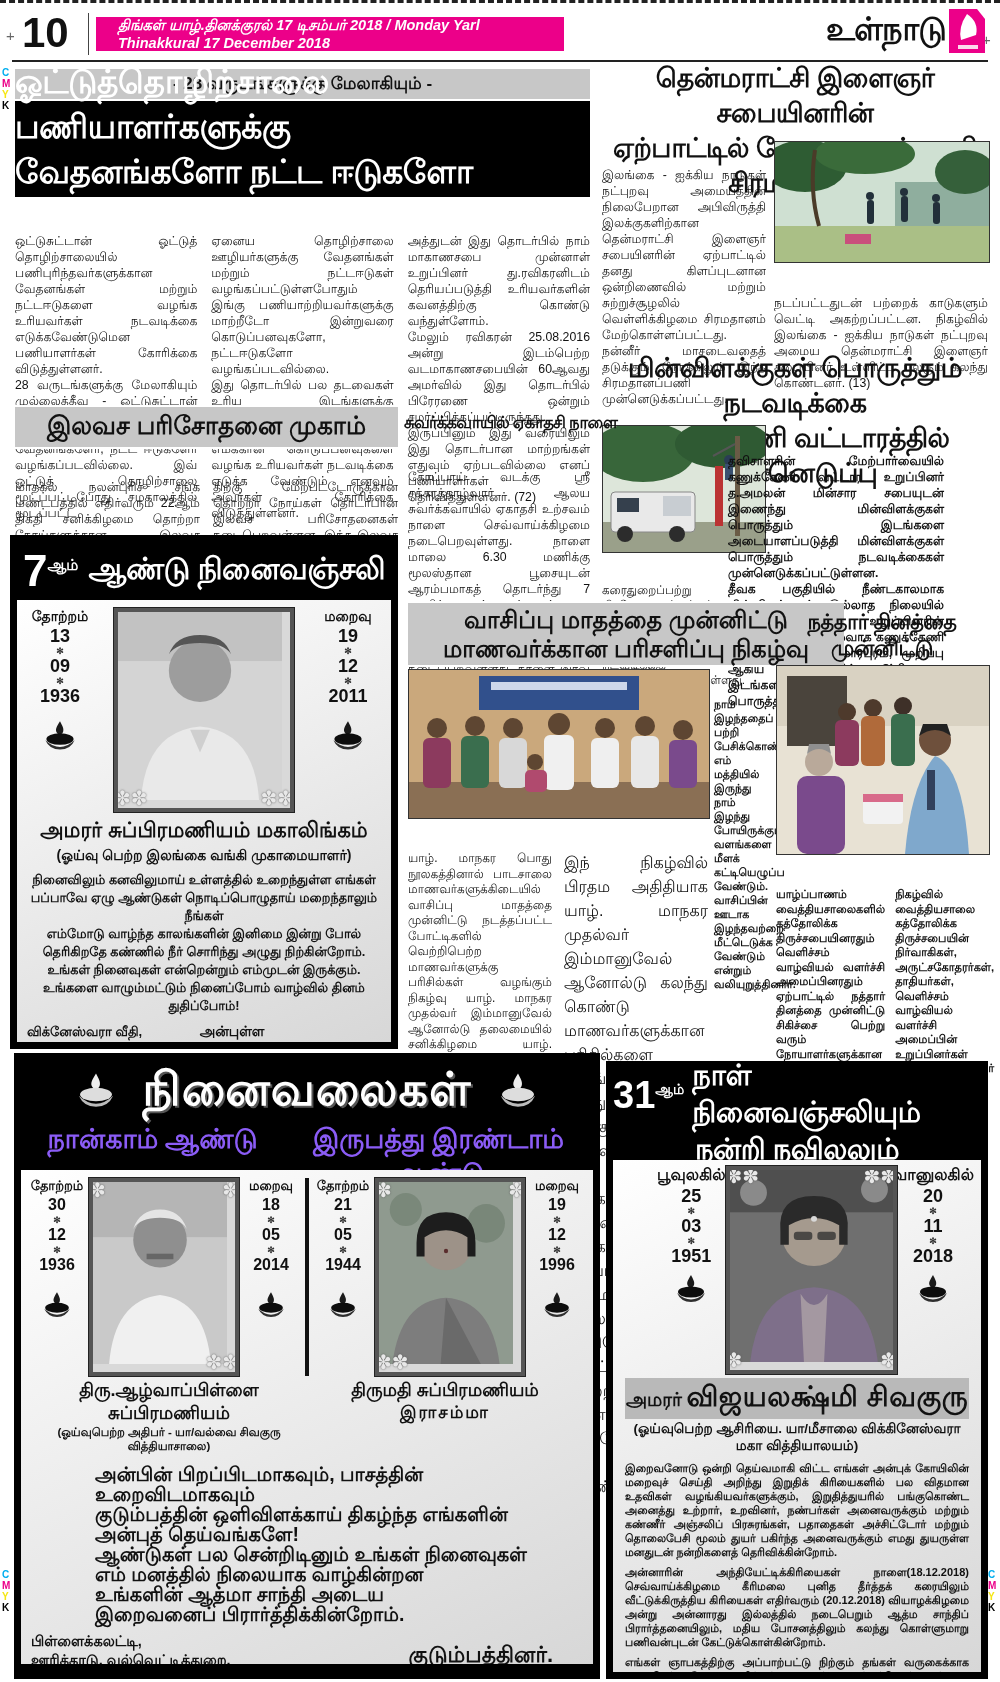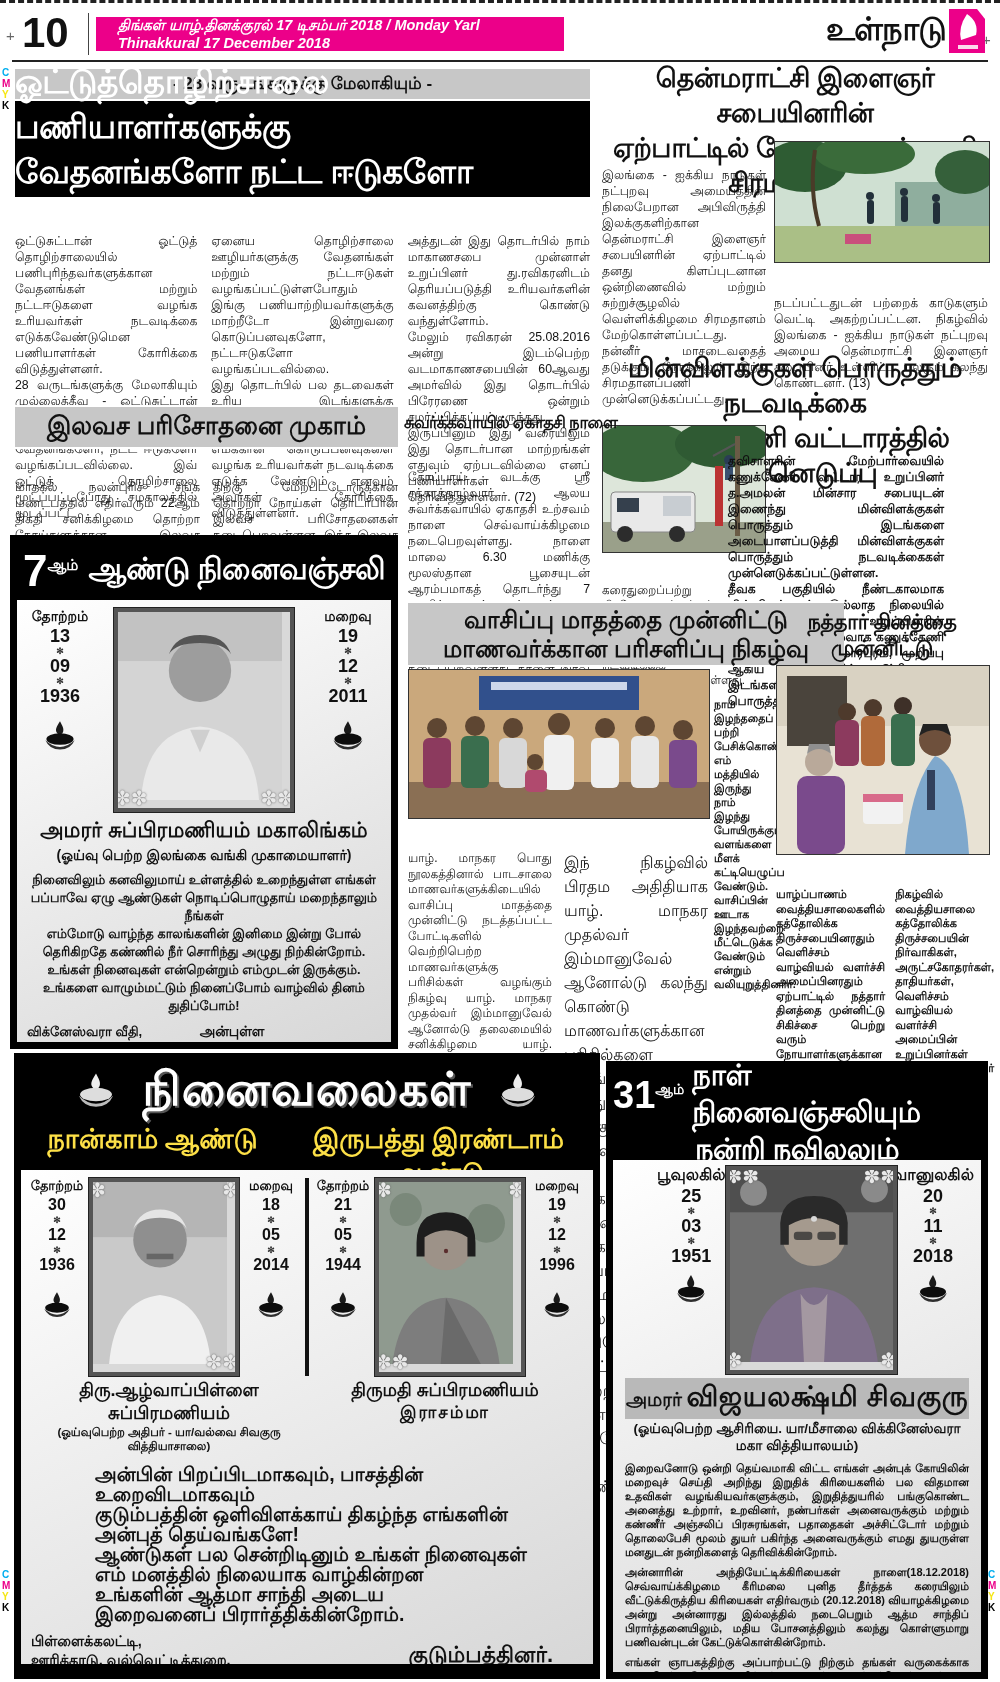--- a/index.html
+++ b/index.html
@@ -303,21 +303,21 @@
         <ellipse cx="22" cy="18" rx="13" ry="5.5" fill="#ddd"></ellipse>
         <path d="M8 19q14 13 28 0q-4 9-14 9t-14-9z" fill="#bbb"></path>
       </svg>
       <span class="b" style="font-size:46px;letter-spacing:1px;text-shadow:2px 2px 0 #555;">நினைவலைகள்</span>
       <svg class="lamp" width="54" height="40" viewBox="0 0 44 32">
         <path d="M22 1c-3 5-5 8-3 11c1.5 2.5 5 2 6-1c1-3-1-6-3-10z" fill="#eee"></path>
         <ellipse cx="22" cy="18" rx="13" ry="5.5" fill="#ddd"></ellipse>
         <path d="M8 19q14 13 28 0q-4 9-14 9t-14-9z" fill="#bbb"></path>
       </svg>
     </div>
-    <div style="height:46px;display:flex;color:#fde047;font-family:'Liberation Serif',serif;">
+    <div style="height:46px;display:flex;color:#8b5cf6;font-family:'Liberation Serif',serif;">
       <div class="b center" style="flex:0 0 46%;font-size:27px;">நான்காம் ஆண்டு</div>
       <div class="b center" style="flex:1;font-size:27px;">இருபத்து இரண்டாம் ஆண்டு</div>
     </div>
     <div class="mempanel" style="height:494px;padding:8px 10px;">
       <div style="display:flex;">
 
         <div style="flex:1;display:flex;justify-content:space-between;border-right:4px solid #111;padding-right:8px;">
           <div class="datecol" style="width:52px;">
             <span class="lbl" style="font-size:13px;">தோற்றம்</span>
             <span class="num" style="font-size:16px;">30</span>

